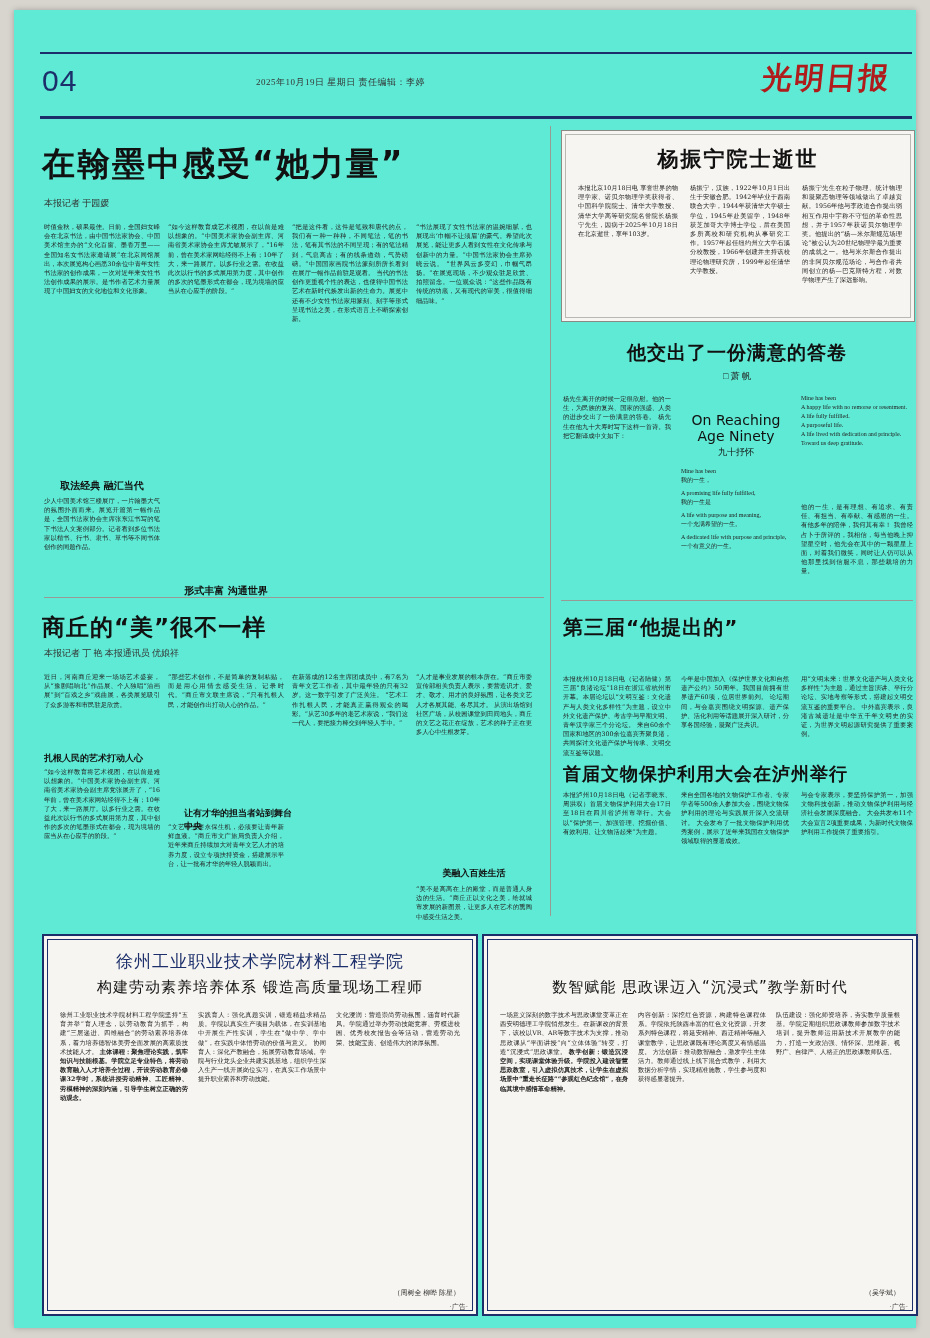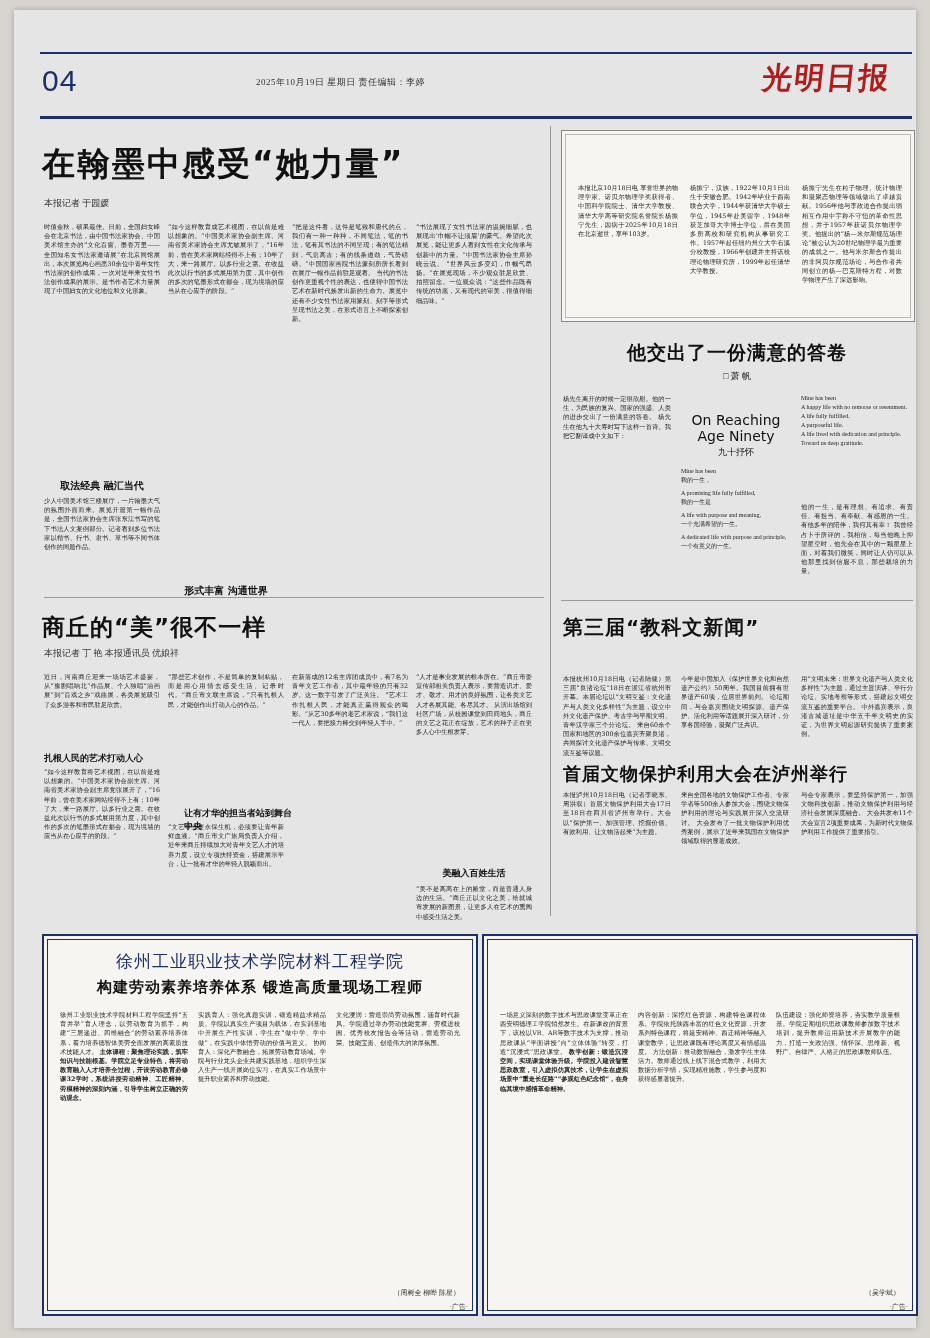--- a/index.html
+++ b/index.html
@@ -4,21 +4,21 @@
 <style>
   html,body{margin:0;padding:0;}
   body{
     width:930px;height:1338px;
     background:#d8d5cf;
     font-family:"Liberation Serif", serif;
     overflow:hidden;
   }
   .page{
     position:absolute;left:14px;top:10px;width:902px;height:1318px;
-    background:#e5e5e5;
+    background:#5eead4;
     box-shadow:0 0 6px rgba(0,0,0,.25);
   }
   .paper-inner{position:absolute;left:12px;top:12px;right:12px;bottom:10px;}
 
   
   .masthead{position:absolute;left:14px;top:38px;width:872px;height:56px;border-bottom:3px solid #1c2f6b;}
   .mast-rule-top{position:absolute;left:14px;top:30px;width:872px;height:2px;background:#1c2f6b;}
   .page-num{position:absolute;left:16px;top:42px;font-size:30px;color:#1c2f6b;font-family:"Liberation Sans",sans-serif;letter-spacing:1px;}
   .section-title{position:absolute;left:56px;top:40px;font-size:30px;font-weight:bold;color:#1c2f6b;letter-spacing:2px;font-family:"DejaVu Sans",sans-serif;}
   .mast-meta{position:absolute;left:230px;top:54px;font-size:9px;color:#333;letter-spacing:.5px;}
@@ -49,21 +49,21 @@
   .story2-by{position:absolute;left:18px;top:625px;}
   .s2c{position:absolute;top:650px;width:116px;}
 
   
   .boxA{position:absolute;left:535px;top:108px;width:352px;border:1px solid #8a8a85;background:#f7f5f1;}
   .boxA-inner{position:absolute;left:3px;top:3px;right:3px;bottom:3px;border:1px solid #b9b9b3;}
 
   .ad-box{position:absolute;border:2px solid #1c2f6b;background:#f7f5f1;}
   .ad-inner{position:absolute;left:3px;top:3px;right:3px;bottom:3px;border:1px solid #1c2f6b;}
   .ad-title{font-family:"DejaVu Sans",sans-serif;font-weight:normal;color:#1c2f6b;text-align:center;}
-  .ad-sub{font-family:"DejaVu Sans",sans-serif;font-weight:bold;color:#111;text-align:center;}
+  .ad-sub{font-family:"DejaVu Sans",sans-serif;font-weight:normal;color:#111;text-align:center;}
   .ad-mark{position:absolute;right:8px;bottom:2px;font-size:7px;color:#444;}
 
   .poem-en{font-size:6px;line-height:9px;color:#232323;font-family:"Liberation Serif",serif;}
   .poem-title{font-family:"DejaVu Sans",sans-serif;font-size:14px;text-align:center;color:#111;}
 </style>
 </head>
 <body>
 
 <div class="page">
   <div class="paper-inner">
@@ -132,20 +132,21 @@
       <span>“人才是事业发展的根本所在。”商丘市委宣传部相关负责人表示，要营造识才、爱才、敬才、用才的良好氛围，让各类文艺人才各展其能、各尽其才。</span>
       <span>从演出场馆到社区广场，从校园课堂到田间地头，商丘的文艺之花正在绽放，艺术的种子正在更多人心中生根发芽。</span>
     </div>
     <div class="sub-h" style="position:absolute;left:390px;top:845px;width:116px;font-size:9px;">美融入百姓生活</div>
     <div class="body-txt" style="position:absolute;left:390px;top:862px;width:116px;height:30px;">
       <span>“美不是高高在上的殿堂，而是普通人身边的生活。”商丘正以文化之美，绘就城市发展的新图景，让更多人在艺术的熏陶中感受生活之美。</span>
     </div>
 
     <div class="boxA" style="height:190px;">
       <div class="boxA-inner"></div>
+      <div class="headline1" style="position:absolute;left:0;top:14px;width:100%;text-align:center;font-size:21px;letter-spacing:2px;">杨振宁院士逝世</div>
       <div class="body-txt" style="position:absolute;left:16px;top:52px;width:100px;height:125px;">
         <span>本报北京10月18日电  享誉世界的物理学家、诺贝尔物理学奖获得者、中国科学院院士、清华大学教授、清华大学高等研究院名誉院长杨振宁先生，因病于2025年10月18日在北京逝世，享年103岁。</span>
       </div>
       <div class="body-txt" style="position:absolute;left:128px;top:52px;width:100px;height:125px;">
         <span>杨振宁，汉族，1922年10月1日出生于安徽合肥。1942年毕业于西南联合大学，1944年获清华大学硕士学位，1945年赴美留学，1948年获芝加哥大学博士学位，后在美国多所高校和研究机构从事研究工作。1957年起任纽约州立大学石溪分校教授，1966年创建并主持该校理论物理研究所，1999年起任清华大学教授。</span>
       </div>
       <div class="body-txt" style="position:absolute;left:240px;top:52px;width:100px;height:125px;">
         <span>杨振宁先生在粒子物理、统计物理和凝聚态物理等领域做出了卓越贡献。1956年他与李政道合作提出弱相互作用中宇称不守恒的革命性思想，并于1957年获诺贝尔物理学奖。他提出的“杨—米尔斯规范场理论”被公认为20世纪物理学最为重要的成就之一。他与米尔斯合作提出的非阿贝尔规范场论，与合作者共同创立的杨—巴克斯特方程，对数学物理产生了深远影响。</span>
       </div>
     </div>
@@ -183,21 +184,21 @@
     <div class="body-txt" style="position:absolute;left:775px;top:480px;width:112px;height:80px;">
       <span>他的一生，是有理想、有追求、有责任、有担当、有奉献、有感恩的一生。有他多年的陪伴，我何其有幸！</span>
       <span>我曾经占卜于所评的，我相信，每当他晚上抑望星空时，他先会在其中的一颗星星上面，对着我们微笑，同时让人仍可以从他那里找到信服不息，那些栽培的力量。</span>
     </div>
     <div class="body-txt" style="position:absolute;left:537px;top:500px;width:232px;height:62px;">
       <span></span>
     </div>
 
     <div class="hrule" style="left:535px;top:578px;width:352px;"></div>
 
-    <div class="headline1" style="position:absolute;left:537px;top:592px;width:352px;font-size:20px;letter-spacing:1px;">第三届“教科文新闻”</div>
+    <div class="headline1" style="position:absolute;left:537px;top:592px;width:352px;font-size:20px;letter-spacing:1px;">第三届“他提出的”</div>
 
     <div class="body-txt" style="position:absolute;left:537px;top:652px;width:108px;height:150px;">
       <span>本报杭州10月18日电（记者陆健）第三届“良渚论坛”18日在浙江省杭州市开幕。本届论坛以“文明互鉴：文化遗产与人类文化多样性”为主题，设立中外文化遗产保护、考古学与早期文明、青年汉学家三个分论坛。</span>
       <span>来自60余个国家和地区的300余位嘉宾齐聚良渚，共同探讨文化遗产保护与传承、文明交流互鉴等议题。</span>
     </div>
     <div class="body-txt" style="position:absolute;left:655px;top:652px;width:108px;height:150px;">
       <span>今年是中国加入《保护世界文化和自然遗产公约》50周年。我国目前拥有世界遗产60项，位居世界前列。</span>
       <span>论坛期间，与会嘉宾围绕文明探源、遗产保护、活化利用等话题展开深入研讨，分享各国经验，凝聚广泛共识。</span>
     </div>
     <div class="body-txt" style="position:absolute;left:775px;top:652px;width:112px;height:150px;">
@@ -233,20 +234,21 @@
       </div>
       <div class="body-txt" style="position:absolute;left:292px;top:74px;width:124px;height:286px;">
         <span>文化浸润：营造崇尚劳动氛围，涵育时代新风。学院通过举办劳动技能竞赛、劳模进校园、优秀校友报告会等活动，营造劳动光荣、技能宝贵、创造伟大的浓厚氛围。</span>
       </div>
       <div style="position:absolute;left:292px;top:352px;width:124px;text-align:right;font-size:7px;color:#333;">（周树全  柳晔  陈星）</div>
       <div class="ad-mark">·广告·</div>
     </div>
 
     <div class="ad-box" style="left:456px;top:912px;width:432px;height:378px;">
       <div class="ad-inner"></div>
+      <div class="ad-sub" style="position:absolute;left:0;top:42px;width:100%;font-size:15px;letter-spacing:1px;">数智赋能    思政课迈入“沉浸式”教学新时代</div>
       <div class="body-txt" style="position:absolute;left:16px;top:74px;width:128px;height:286px;">
         <span>一场意义深刻的数字技术与思政课堂变革正在西安明德理工学院悄然发生。在新课改的背景下，该校以VR、AR等数字技术为支撑，推动思政课从“平面讲授”向“立体体验”转变，打造“沉浸式”思政课堂。</span>
         <b>教学创新：锻造沉浸空间，实现课堂体验升级。学院投入建设智慧思政教室，引入虚拟仿真技术，让学生在虚拟场景中“重走长征路”“参观红色纪念馆”，在身临其境中感悟革命精神。</b>
       </div>
       <div class="body-txt" style="position:absolute;left:154px;top:74px;width:128px;height:286px;">
         <span>内容创新：深挖红色资源，构建特色课程体系。学院依托陕西丰富的红色文化资源，开发系列特色课程，将延安精神、西迁精神等融入课堂教学，让思政课既有理论高度又有情感温度。</span>
         <span>方法创新：推动数智融合，激发学生主体活力。教师通过线上线下混合式教学，利用大数据分析学情，实现精准施教，学生参与度和获得感显著提升。</span>
       </div>
       <div class="body-txt" style="position:absolute;left:292px;top:74px;width:124px;height:286px;">
         <span>队伍建设：强化师资培养，夯实教学质量根基。学院定期组织思政课教师参加数字技术培训，提升教师运用新技术开展教学的能力，打造一支政治强、情怀深、思维新、视野广、自律严、人格正的思政课教师队伍。</span>

